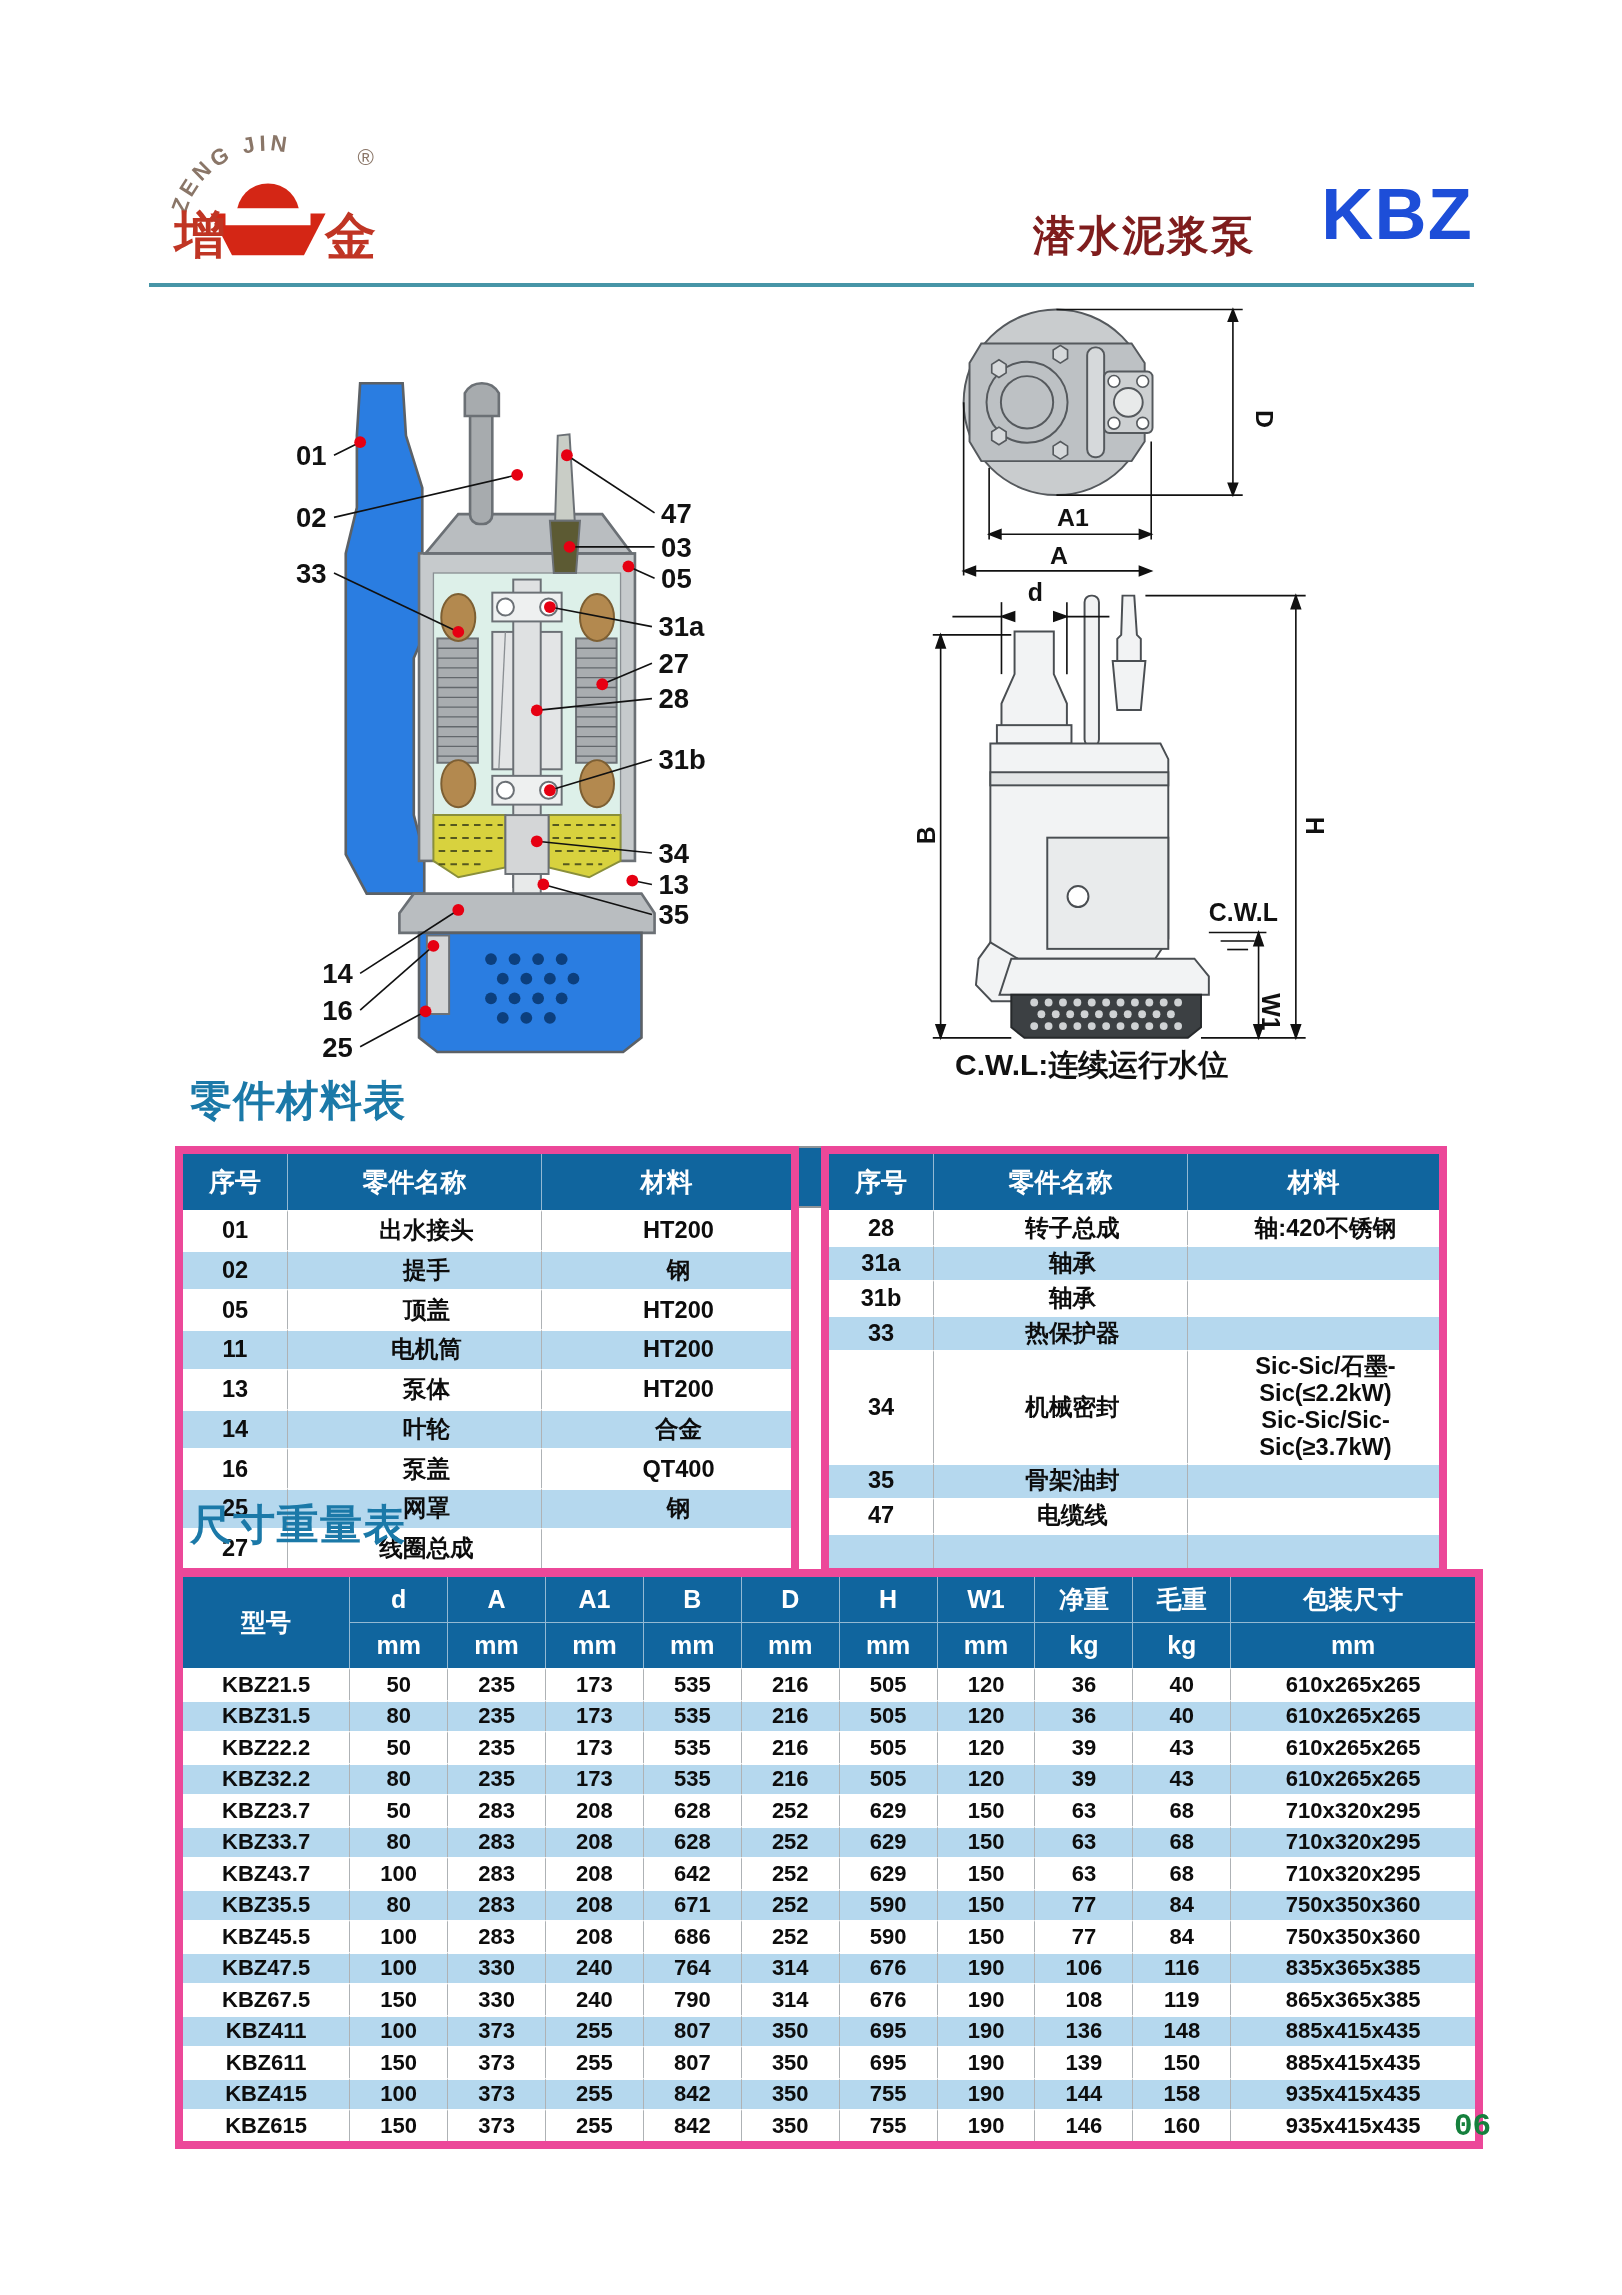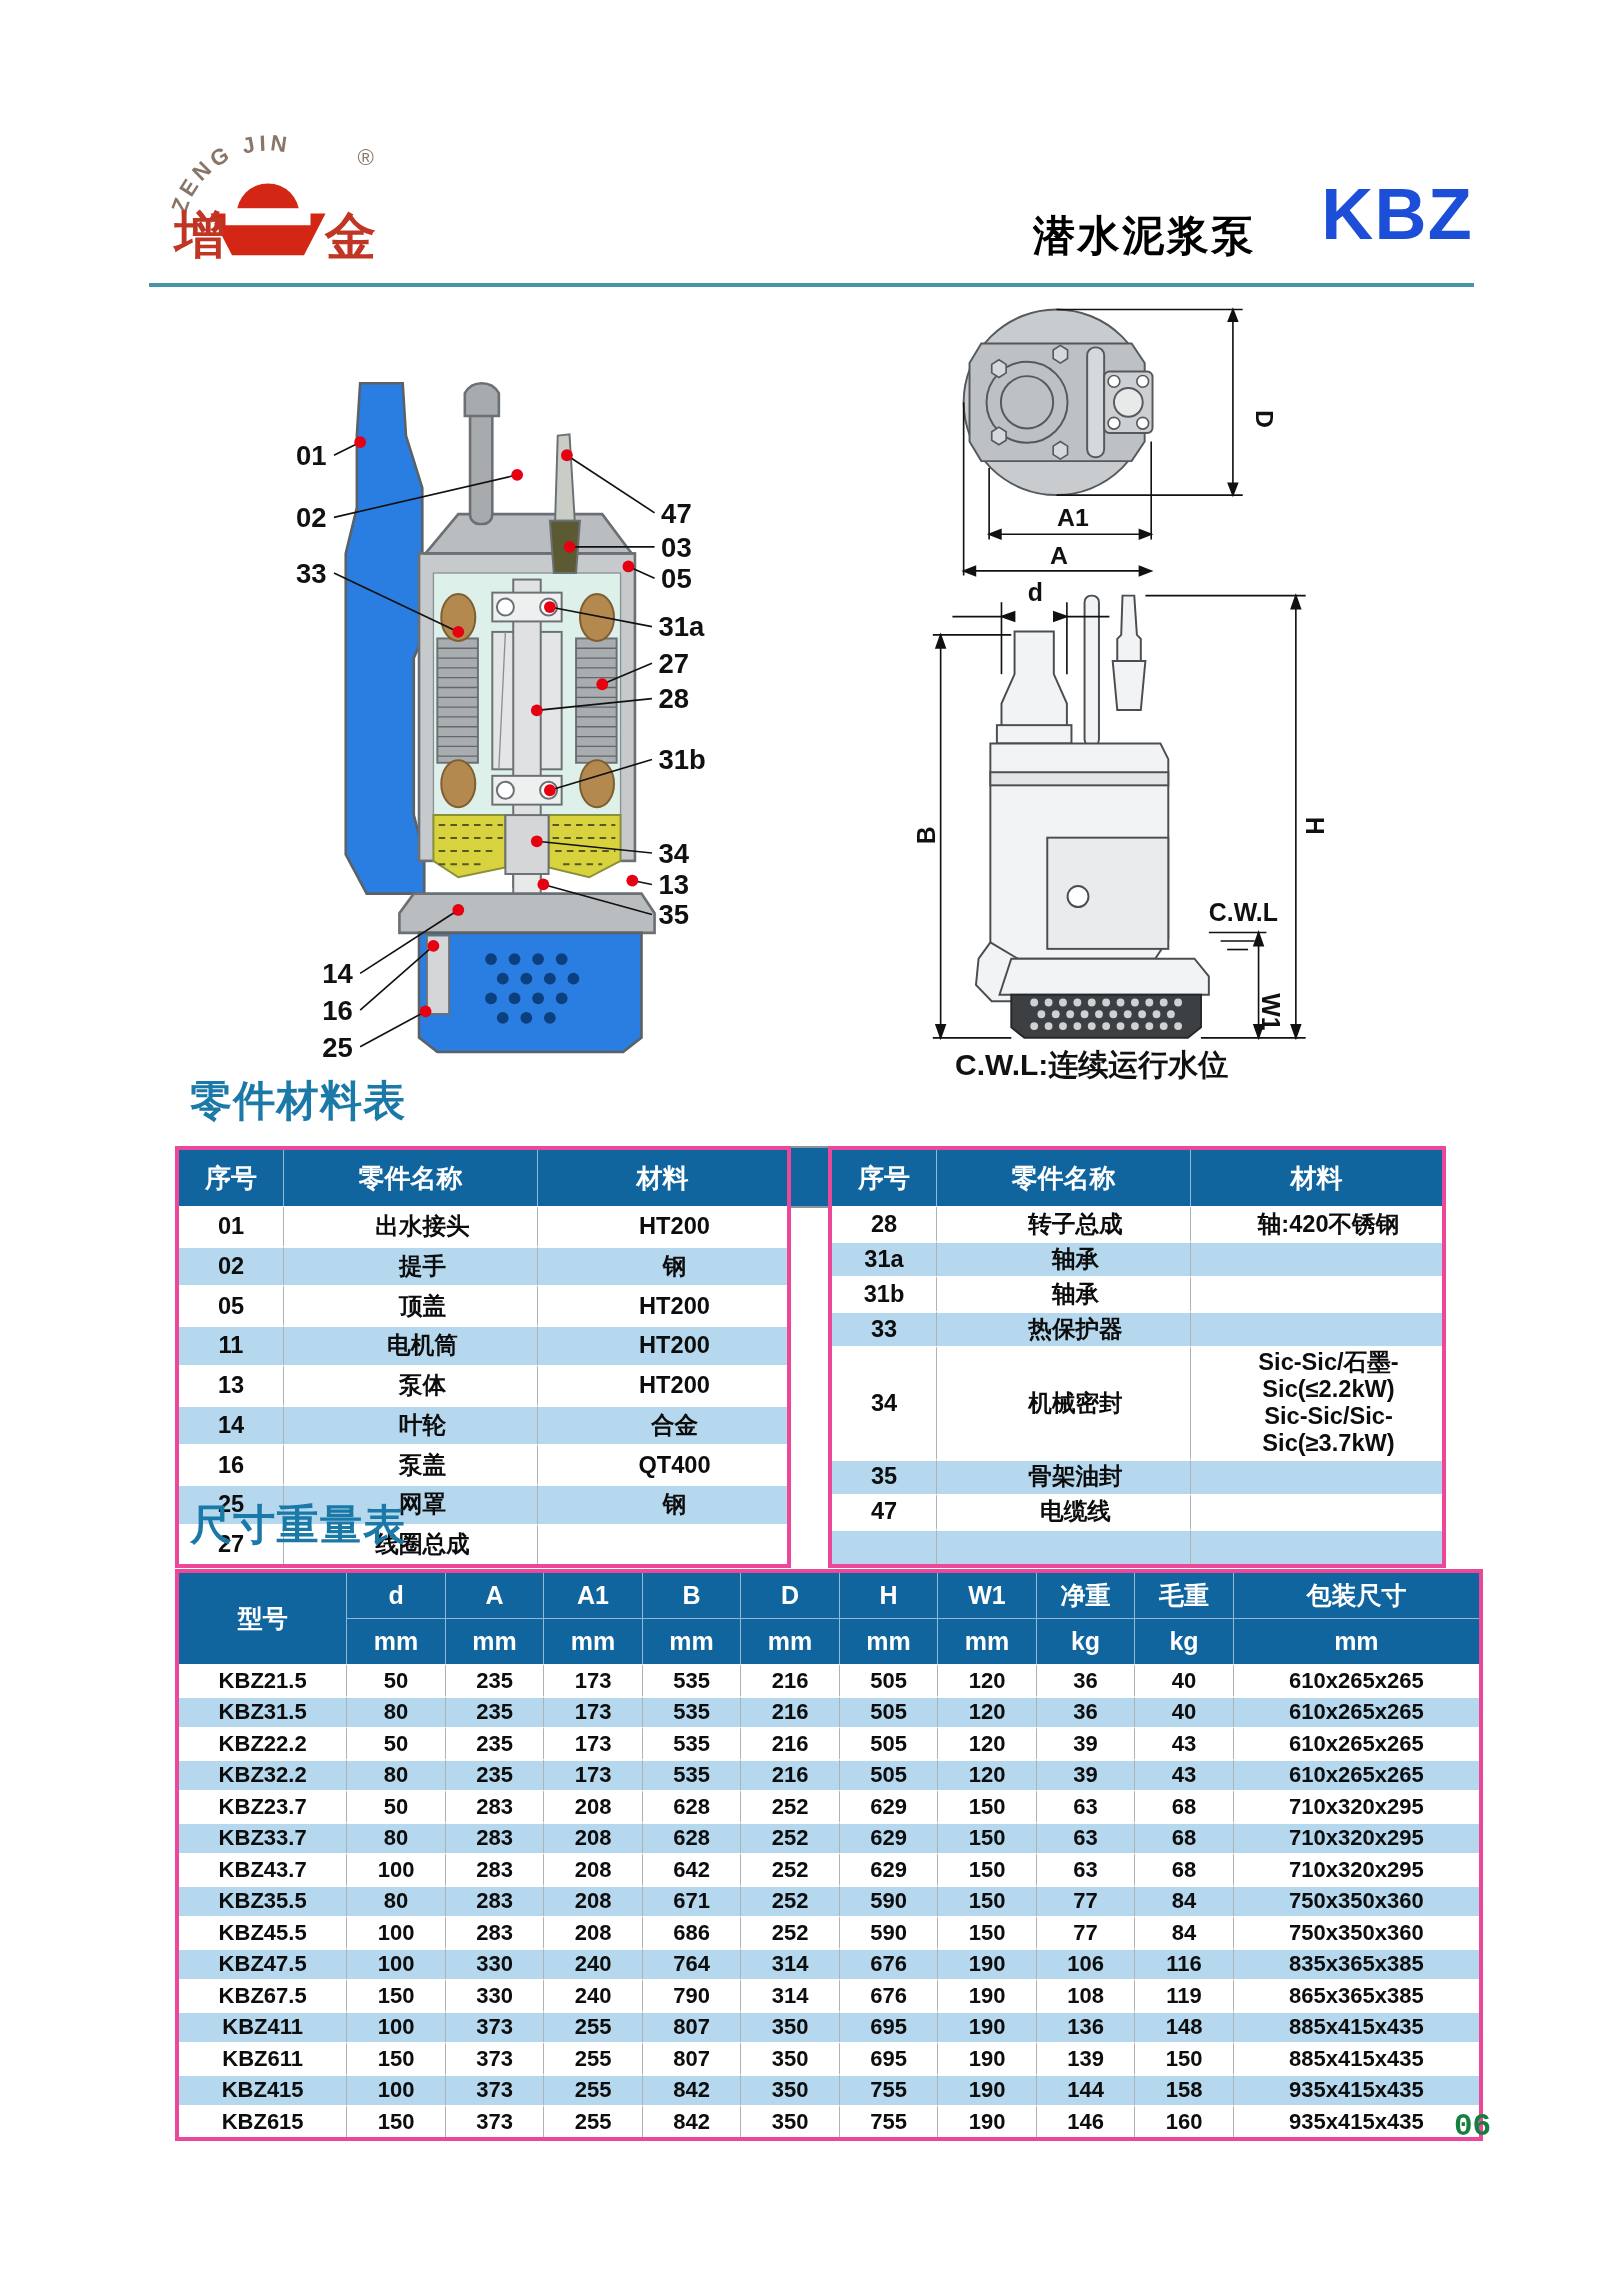--- a/index.html
+++ b/index.html
@@ -1,36 +1,36 @@
 <!DOCTYPE html>
 <html style="font-size:10.5px"><head>
 <meta charset="utf-8">
 <style>
   html,body{margin:0;padding:0;background:#888;}
   .page{position:relative;width:1622px;height:2295px;background:#ffffff;
         font-family:"Liberation Sans","DejaVu Sans",sans-serif;overflow:hidden;}
   
   .logo{position:absolute;left:147px;top:131px;width:242px;height:144px;}
-  .doc-title{position:absolute;right:366px;top:208px;font-size:42px;font-weight:700;color:#000000;letter-spacing:2.6px;}
+  .doc-title{position:absolute;right:366px;top:208px;font-size:42px;font-weight:700;color:#7f1d1d;letter-spacing:2.6px;}
   .doc-model{position:absolute;right:149px;top:178px;font-size:72px;font-weight:900;color:#1d4ed8;letter-spacing:1.3px;line-height:1;}
   .head-rule{position:absolute;left:149px;top:283px;width:1325px;height:3.9px;background:#4795a7;}
   
   .dwg{position:absolute;}
   .callout{font-size:42px;font-weight:700;fill:#111;}
   .dimlbl{font-size:38px;font-weight:700;fill:#111;}
   .leader{stroke:#111;stroke-width:2.5;fill:none;}
   .dim{stroke:#111;stroke-width:2.5;fill:none;}
   .cwl-caption{position:absolute;left:955px;top:1045px;width:393px;
                font-size:30px;font-weight:700;color:#111;}
   
   .sec-title{position:absolute;font-size:42px;font-weight:700;color:#1b79a8;letter-spacing:1.3px;margin-left:40px;}
   
   table{border-collapse:separate;border-spacing:0;table-layout:fixed;}
   th,td{overflow:hidden;}
-  .grid{border:4px solid #ec4899;background:#d946ef;}
+  .grid{border:8px solid #ec4899;background:#d946ef;}
   .grid th{background:#10659e;color:#fff;font-weight:700;border-right:1.3px solid rgba(255,255,255,.55);}
   .grid th:last-child{border-right:none;}
   .grid td{border-right:1.3px solid #aeb2b5;border-top:2px solid #fff;
            text-align:center;font-weight:700;color:#0d0d0d;background:#fff;}
   .grid td:last-child{border-right:none;}
   .grid tr:nth-child(even) td{background:#b5d8ee;}
   
   .mat-wrap{position:absolute;left:175px;top:1146px;width:1272px;display:flex;}
   .mat{width:607px;}
   .mat th{height:54px;font-size:26px;}

